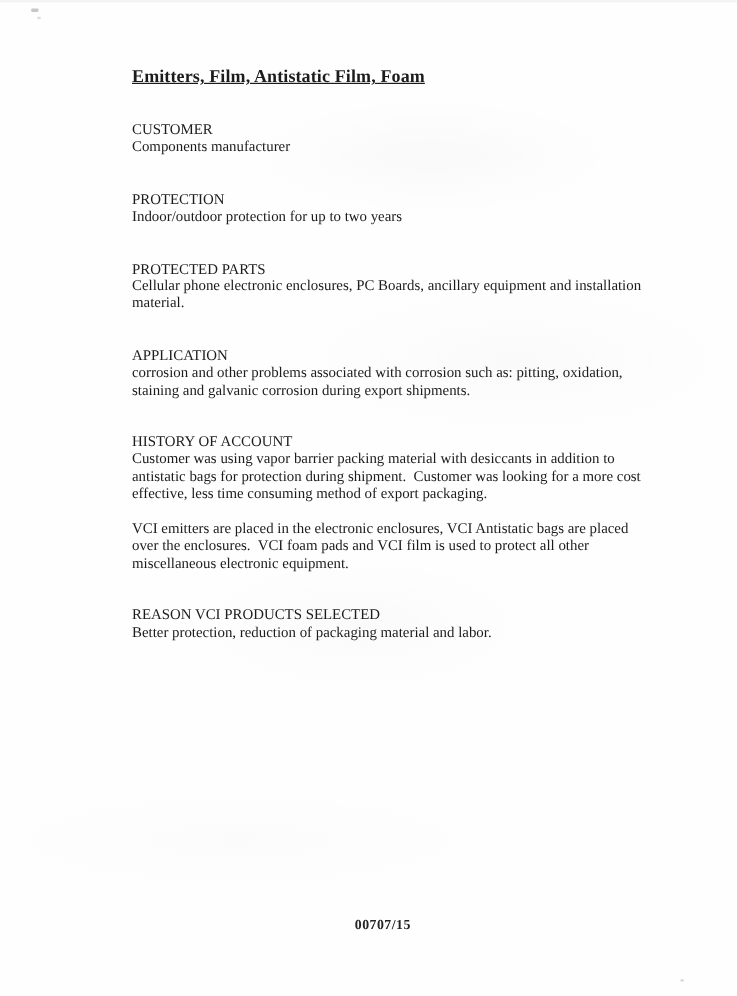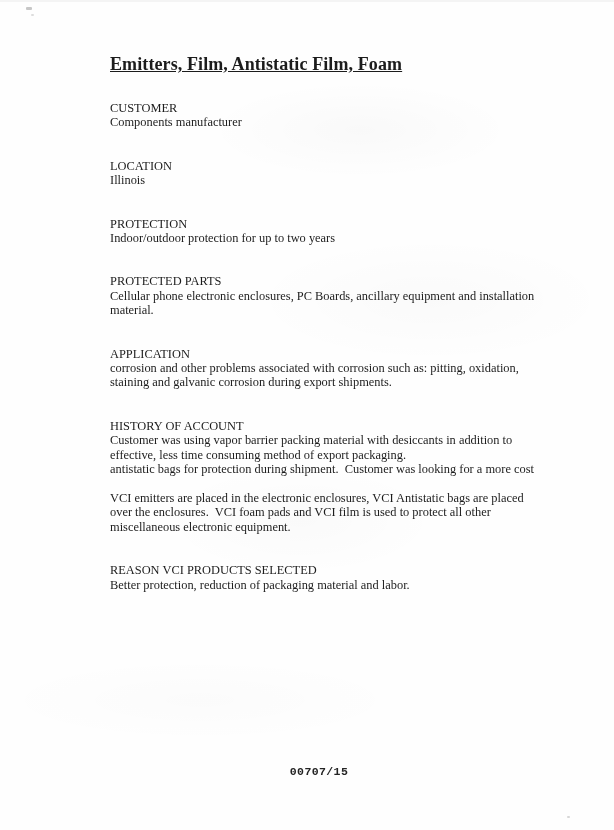--- a/index.html
+++ b/index.html
@@ -29,21 +29,21 @@
   .artifact.tl1 { left: 26px; top: 7px;  width: 6px; height: 3px; }
   .artifact.tl2 { left: 31px; top: 14px; width: 3px; height: 2px; opacity: .6; }
   .artifact.re1 { left: 567px; top: 816px; width: 3px; height: 2px; opacity: .7; }
 
   .content {
     position: absolute;
     left: 110px; top: 57px;
     width: 470px;
   }
   .doc-title {
-    font-size: 18px;
+    font-size: 15px;
     line-height: 15px;
     font-weight: bold;
     text-decoration: underline;
     white-space: pre;
     margin-bottom: 17px;
     letter-spacing: 0.1px;
   }
   .sec { margin-top: 29px; }
   .heading, .line {
     font-size: 12.4px;
@@ -52,21 +52,21 @@
   }
   .block + .block { margin-top: 14.4px; }   
 
   .footer {
     position: absolute;
     top: 765px; left: 0;
     width: 100%;
     box-sizing: border-box;
     padding-left: 24px;
     text-align: center;
-    font-family: Liberation Mono, monospace;
+    font-family: Liberation Serif, serif;
     font-size: 11.5px;
     font-weight: 600;
     letter-spacing: 0.4px;
     color: #242424;
   }
 </style>
 </head>
 <body>
 
 <div class="page">
@@ -79,26 +79,20 @@
 
     <div class="doc-title">Emitters, Film, Antistatic Film, Foam</div>
 
     <section class="sec">
       <div class="heading">CUSTOMER</div>
       <div class="block">
         <div class="line">Components manufacturer</div>
       </div>
     </section>
 
-    <section class="sec">
-      <div class="heading">LOCATION</div>
-      <div class="block">
-        <div class="line">Illinois</div>
-      </div>
-    </section>
 
     <section class="sec">
     </section>
 
     <section class="sec">
       <div class="heading">PROTECTION</div>
       <div class="block">
         <div class="line">Indoor/outdoor protection for up to two years</div>
       </div>
     </section>
@@ -116,22 +110,22 @@
       <div class="block">
         <div class="line">corrosion and other problems associated with corrosion such as: pitting, oxidation,</div>
         <div class="line">staining and galvanic corrosion during export shipments.</div>
       </div>
     </section>
 
     <section class="sec">
       <div class="heading">HISTORY OF ACCOUNT</div>
       <div class="block">
         <div class="line">Customer was using vapor barrier packing material with desiccants in addition to</div>
+        <div class="line">antistatic bags for protection during shipment.  Customer was looking for a more cost</div>
         <div class="line">effective, less time consuming method of export packaging.</div>
-        <div class="line">antistatic bags for protection during shipment.  Customer was looking for a more cost</div>
       </div>
       <div class="block">
         <div class="line">VCI emitters are placed in the electronic enclosures, VCI Antistatic bags are placed</div>
         <div class="line">over the enclosures.  VCI foam pads and VCI film is used to protect all other</div>
         <div class="line">miscellaneous electronic equipment.</div>
       </div>
     </section>
 
     <section class="sec">
       <div class="heading">REASON VCI PRODUCTS SELECTED</div>

